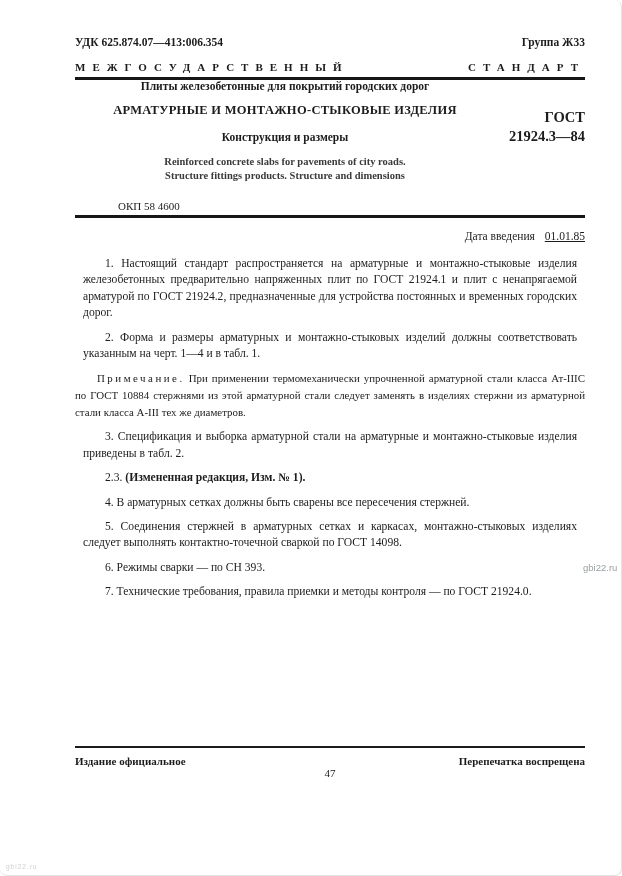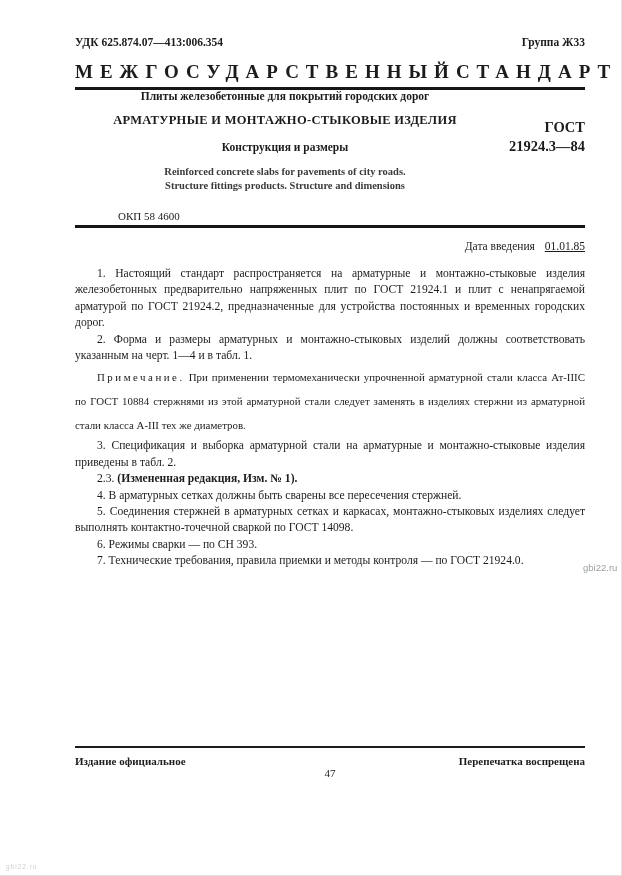--- a/index.html
+++ b/index.html
@@ -7,39 +7,40 @@
     position: relative;
     width: 622px;
     height: 876px;
     background: #ffffff;
     overflow: hidden;
     font-family: "Liberation Serif", "DejaVu Serif", serif;
     color: #1c1c1c;
     border-right: 1px solid #e3e3e3;
     border-bottom: 1px solid #e3e3e3;
     box-sizing: border-box;
+    border-radius: 7px;
   }
   .content {
     position: absolute;
     left: 75px;
     top: 0;
     width: 510px;
   }
   .topline {
     margin-top: 36px;
     display: flex;
     justify-content: space-between;
     font-size: 11.5px;
     font-weight: bold;
   }
   .standard-kind {
     margin-top: 13px;
     display: flex;
     justify-content: space-between;
-    font-size: 19px;
+    font-size: 11px;
     font-weight: bold;
     letter-spacing: 7px;
     white-space: nowrap;
   }
   .rule-thick {
     height: 3px;
     background: #161616;
     margin-top: 4px;
   }
   .title-wrap { position: relative; }
@@ -69,24 +70,24 @@
     font-weight: normal;
     font-size: 11.5px;
   }
   .date-value { text-decoration: underline; margin-left: 7px; }
   .body-text {
     margin-top: 14px;
     font-size: 11.6px;
     line-height: 16.4px;
     text-align: justify;
   }
-  .body-text p { margin: 0; text-indent: 22px; }
+  .body-text p { margin: 8px; text-indent: 22px; }
   .note {
     font-size: 10.9px;
-    line-height: 24px;
+    line-height: 17px;
     text-indent: 22px;
     text-align: justify;
     margin: 1px 0;
   }
   .note-label { letter-spacing: 2.5px; }
   .b { font-weight: bold; }
   .watermark-right {
     position: absolute;
     left: 583px;
     top: 562px;

